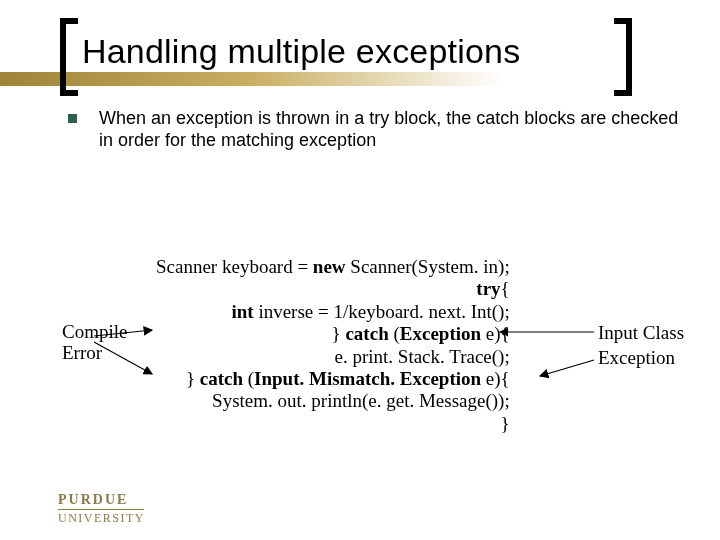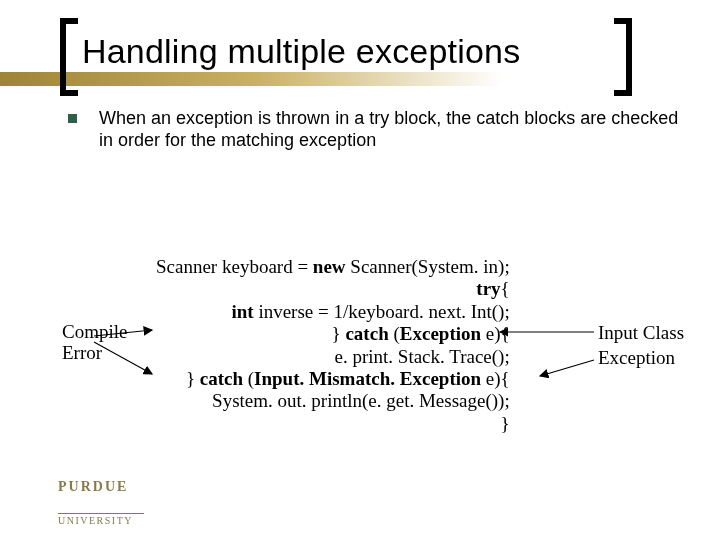--- a/index.html
+++ b/index.html
@@ -126,25 +126,25 @@
   }
   .logo-top {
     font-family: "Times New Roman", Times, serif;
     font-size: 14px;
     letter-spacing: 2px;
     color: #8a7a4a;
     font-weight: 600;
   }
   .logo-bot {
     font-family: "Times New Roman", Times, serif;
-    font-size: 10px;
+    font-size: 12px;
     letter-spacing: 1.5px;
     color: #8a7a4a;
     border-top: 1px solid #8a7a4a;
-    margin-top: 18px;
+    margin-top: 1px;
     padding-top: 1px;
   }
   svg.arrows { position: absolute; top: 0; left: 0; z-index: 3; pointer-events: none; }
 </style>
 </head>
 <body>
 
 <div class="gold-band"></div>
 
 <div class="title-wrap">

